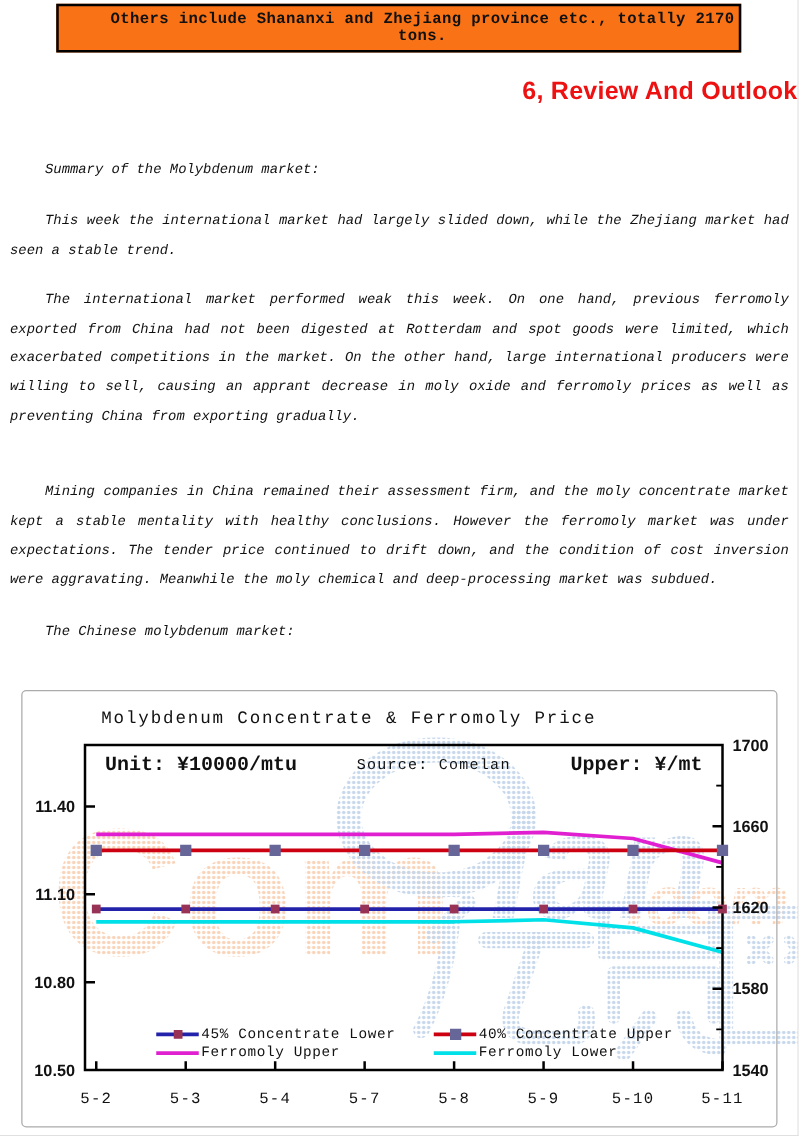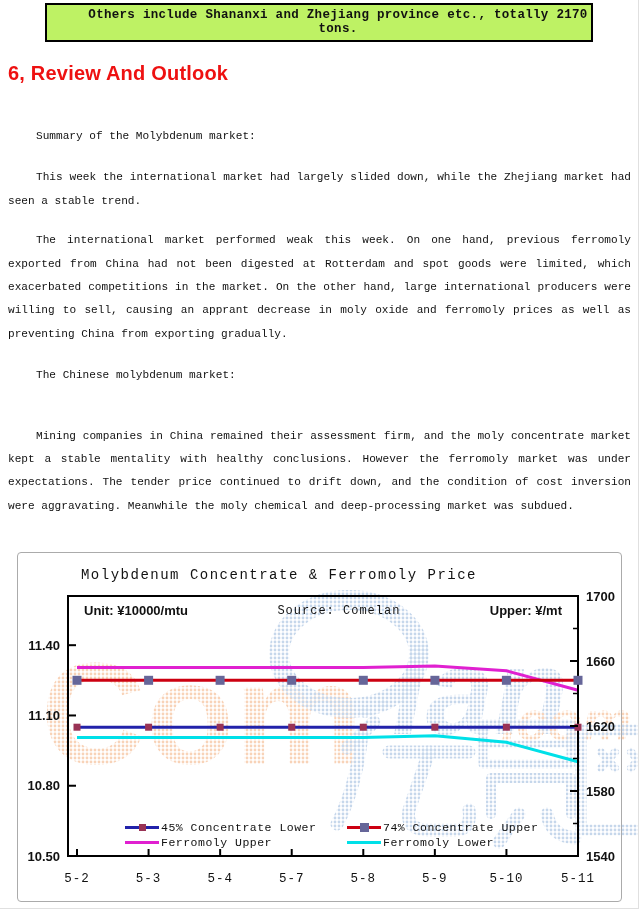--- a/index.html
+++ b/index.html
@@ -36,21 +36,21 @@
   }
   
   .textcol{margin:0 8px;width:623px;}
   .textcol p{
     margin:0;
     font-size:11.1px;
     line-height:23.4px;
     text-align:justify;
     letter-spacing:0;
   }
-  p.indent{text-indent:28px;}
+  p.indent{text-indent:28px;font-style:italic;}
   p.mt-summary{margin-top:40px !important;}
   p.mt-p1{margin-top:18px !important;}
   p.mt-p2{margin-top:16px !important;}
   p.mt-p3{margin-top:37px !important;}
   p.mt-market{margin-top:18px !important;}
   
   .chart-wrap{position:relative;width:639px;height:352px;margin-top:34px;}
   .chart-box{
     position:absolute;left:17px;top:0;
     width:603px;height:348px;
@@ -64,52 +64,52 @@
   .chart-title{
     position:absolute;left:0;top:15px;width:100%;
     text-align:center;
     font-size:14px;font-weight:500;letter-spacing:1.5px;
   }
   .unit-row{
     position:absolute;left:51px;top:51px;width:510px;
     display:flex;justify-content:space-between;align-items:center;
     box-sizing:border-box;padding:0 16px;
   }
-  .unit-bold{font-family:Liberation Sans, sans-serif;font-size:13px;font-weight:700;}
+  .unit-bold{font-family:Liberation Mono, monospace;font-size:16px;font-weight:700;}
   .unit-src{font-size:12px;letter-spacing:1px;text-align:center;}
   .legend{
     position:absolute;left:108px;top:268px;
     display:grid;grid-template-columns:222px 240px;grid-auto-rows:15px;
   }
   .legend-item{display:flex;align-items:center;height:15px;}
   .sw{position:relative;width:34px;height:9px;flex:0 0 34px;}
   .swl{position:absolute;left:0;top:3px;width:34px;height:3px;}
   .swsq{position:absolute;left:13px;top:0.5px;width:8px;height:8px;}
   .legend-label{font-size:11.5px;letter-spacing:.5px;margin-left:2px;white-space:nowrap;}
   
   .ylab{font-family:"Liberation Sans","DejaVu Sans",sans-serif;font-size:13px;font-weight:700;fill:#111;}
   .xlab{font-family:"Liberation Mono","DejaVu Sans Mono",monospace;font-size:12.5px;letter-spacing:1px;fill:#111;}
 </style>
 </head>
 <body>
 
 <div class="page">
 
-  <div class="banner" style="background: #bef264; padding-left: 40px;">
+  <div class="banner" style="background: #f97316; padding-left: 40px;">
     <span>Others include Shananxi and Zhejiang province etc., totally 2170 tons.</span>
   </div>
 
-  <h1 class="heading" style="color: rgb(238, 17, 17);">6,  Review And Outlook</h1>
+  <h1 class="heading" style="color: rgb(238, 17, 17); text-align: right;">6,  Review And Outlook</h1>
 
   <div class="textcol">
     <p class="indent mt-summary">Summary of the Molybdenum market:</p>
     <p class="indent mt-p1">This week the international market had largely slided down, while the Zhejiang market had seen a stable trend.</p>
     <p class="indent mt-p2">The international market performed weak this week. On one hand, previous ferromoly exported from China had not been digested at Rotterdam and spot goods were limited, which exacerbated competitions in the market. On the other hand, large international producers were willing to sell, causing an apprant decrease in moly oxide and ferromoly prices as well as preventing China from exporting gradually.</p>
+    <p class="indent mt-p3">Mining companies in China remained their assessment firm, and the moly concentrate market kept a stable mentality with healthy conclusions. However the ferromoly market was under expectations. The tender price continued to drift down, and the condition of cost inversion were aggravating. Meanwhile the moly chemical and deep-processing market was subdued.</p>
     <p class="indent mt-market">The Chinese molybdenum market:</p>
-    <p class="indent mt-p3">Mining companies in China remained their assessment firm, and the moly concentrate market kept a stable mentality with healthy conclusions. However the ferromoly market was under expectations. The tender price continued to drift down, and the condition of cost inversion were aggravating. Meanwhile the moly chemical and deep-processing market was subdued.</p>
   </div>
 
   <div class="chart-wrap">
     <div class="chart-box"></div>
 
     <svg class="wm-svg" viewBox="0 0 622 350">
       <defs>
         <pattern id="dotO" width="4" height="4" patternUnits="userSpaceOnUse">
           <circle cx="2" cy="2" r="1.4" fill="#f3a873"></circle>
         </pattern>
@@ -214,21 +214,21 @@
               <span class="swl" style="background: rgb(34, 34, 170);"></span>
               <span class="swsq" style="background: rgb(153, 51, 85); width: 7px; height: 7px; left: 13.5px; top: 1px;"></span>
             </span>
           <span class="legend-label">45% Concentrate Lower</span>
         </div>
         <div class="legend-item">
           <span class="sw">
               <span class="swl" style="background: rgb(204, 0, 17);"></span>
               <span class="swsq" style="background: rgb(102, 102, 153); width: 9px; height: 9px; left: 12.5px; top: 0px;"></span>
             </span>
-          <span class="legend-label">74% Concentrate Upper</span>
+          <span class="legend-label">40% Concentrate Upper</span>
         </div>
         <div class="legend-item">
           <span class="sw">
               <span class="swl" style="background: rgb(224, 32, 208);"></span>
             </span>
           <span class="legend-label">Ferromoly Upper</span>
         </div>
         <div class="legend-item">
           <span class="sw">
               <span class="swl" style="background: rgb(0, 224, 232);"></span>

